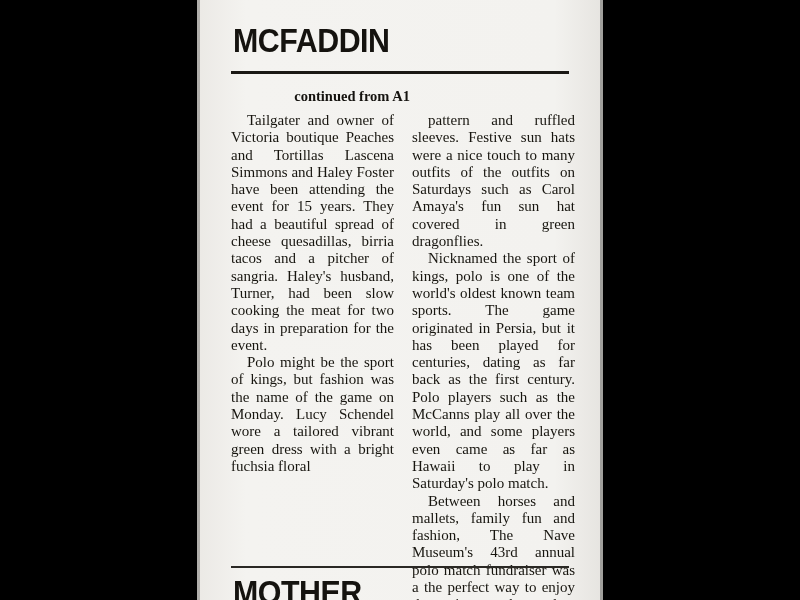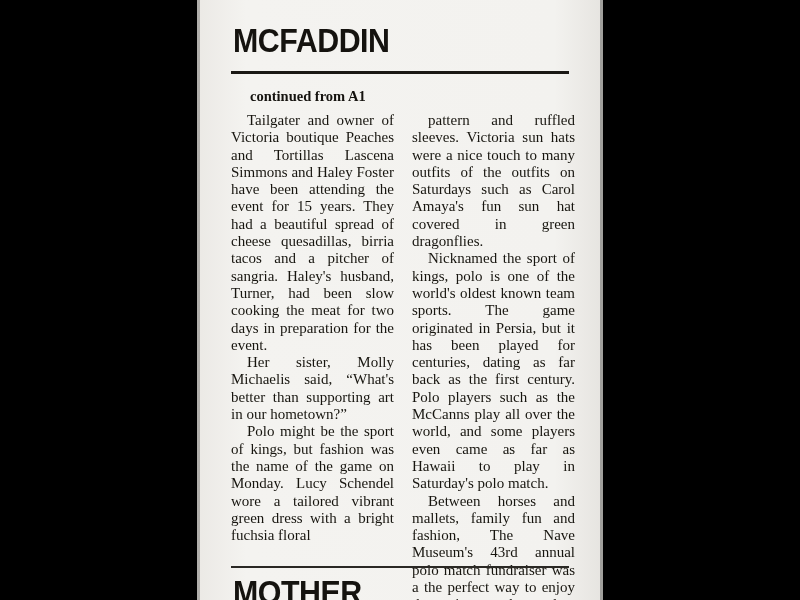--- a/index.html
+++ b/index.html
@@ -53,21 +53,21 @@
     top: 71px;
     width: 338px;
     height: 3px;
     background: #1a1814;
   }
   .continued {
     position: absolute;
     left: 53px;
     top: 88px;
     width: 160px;
-    text-align: left;
+    text-align: right;
     font-family: "Liberation Serif", serif;
     font-weight: bold;
     font-size: 14.5px;
     color: #15130f;
   }
   .columns {
     position: absolute;
     left: 34px;
     top: 112px;
     width: 344px;
@@ -138,25 +138,24 @@
     <div class="scan-inner">
 
       <div class="headline">MCFADDIN</div>
       <div class="rule-top"></div>
 
       <div class="continued">continued from A1</div>
 
       <div class="columns">
         <div class="col">
           <p class="first">Tailgater and owner of Victoria boutique Peaches and Tortillas Lascena Simmons and Haley Foster have been attending the event for 15 years. They had a beautiful spread of cheese quesadillas, birria tacos and a pitcher of sangria. Haley's husband, Turner, had been slow cooking the meat for two days in preparation for the event.</p>
-          <p>Her sister, Molly Michaelis said, “What's better than supporting art in our hometown?”</p>
           <p>Polo might be the sport of kings, but fashion was the name of the game on Monday. Lucy Schendel wore a tailored vibrant green dress with a bright fuchsia floral</p>
         </div>
         <div class="col">
-          <p class="first">pattern and ruffled sleeves. Victoria sun hats were a nice touch to many outfits of the outfits on Saturdays such as Carol Amaya's fun sun hat covered in green dragonflies.</p>
+          <p class="first">pattern and ruffled sleeves. Festive sun hats were a nice touch to many outfits of the outfits on Saturdays such as Carol Amaya's fun sun hat covered in green dragonflies.</p>
           <p>Nicknamed the sport of kings, polo is one of the world's oldest known team sports. The game originated in Persia, but it has been played for centuries, dating as far back as the first century. Polo players such as the McCanns play all over the world, and some players even came as far as Hawaii to play in Saturday's polo match.</p>
           <p>Between horses and mallets, family fun and fashion, The Nave Museum's 43rd annual polo match fundraiser was a the perfect way to enjoy the spring weather and to support the local art comunity. Paul Cohen with Diamond Fiberglass, a sponsor for the event, summed it up best.</p>
 
         </div>
       </div>
 
       <div class="rule-bottom"></div>
       <div class="bottom-headline">MOTHER</div>
     </div>
   </div>

